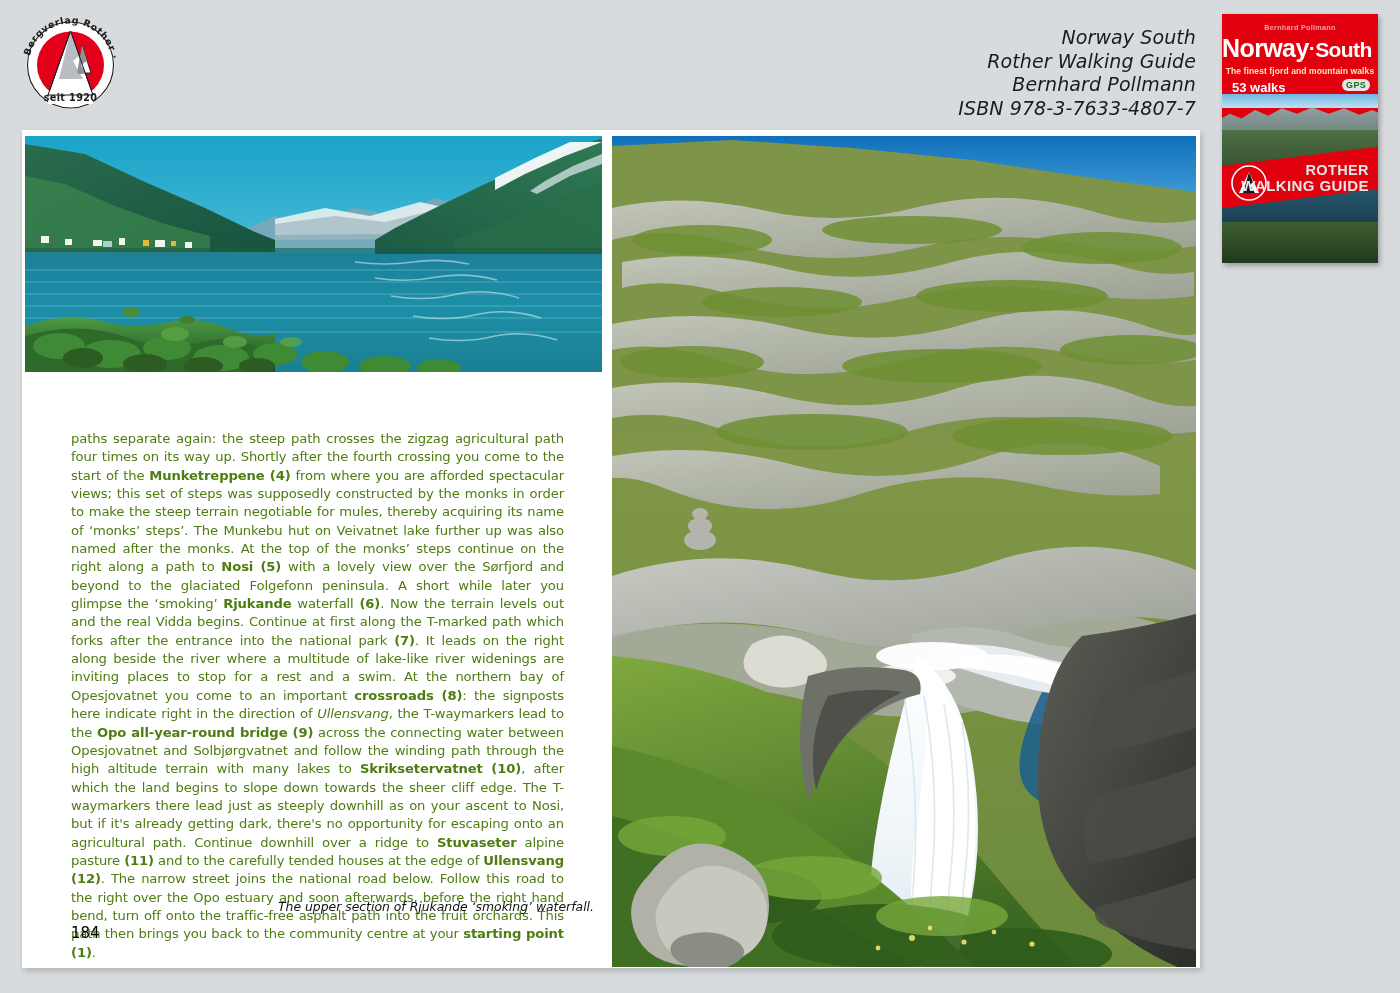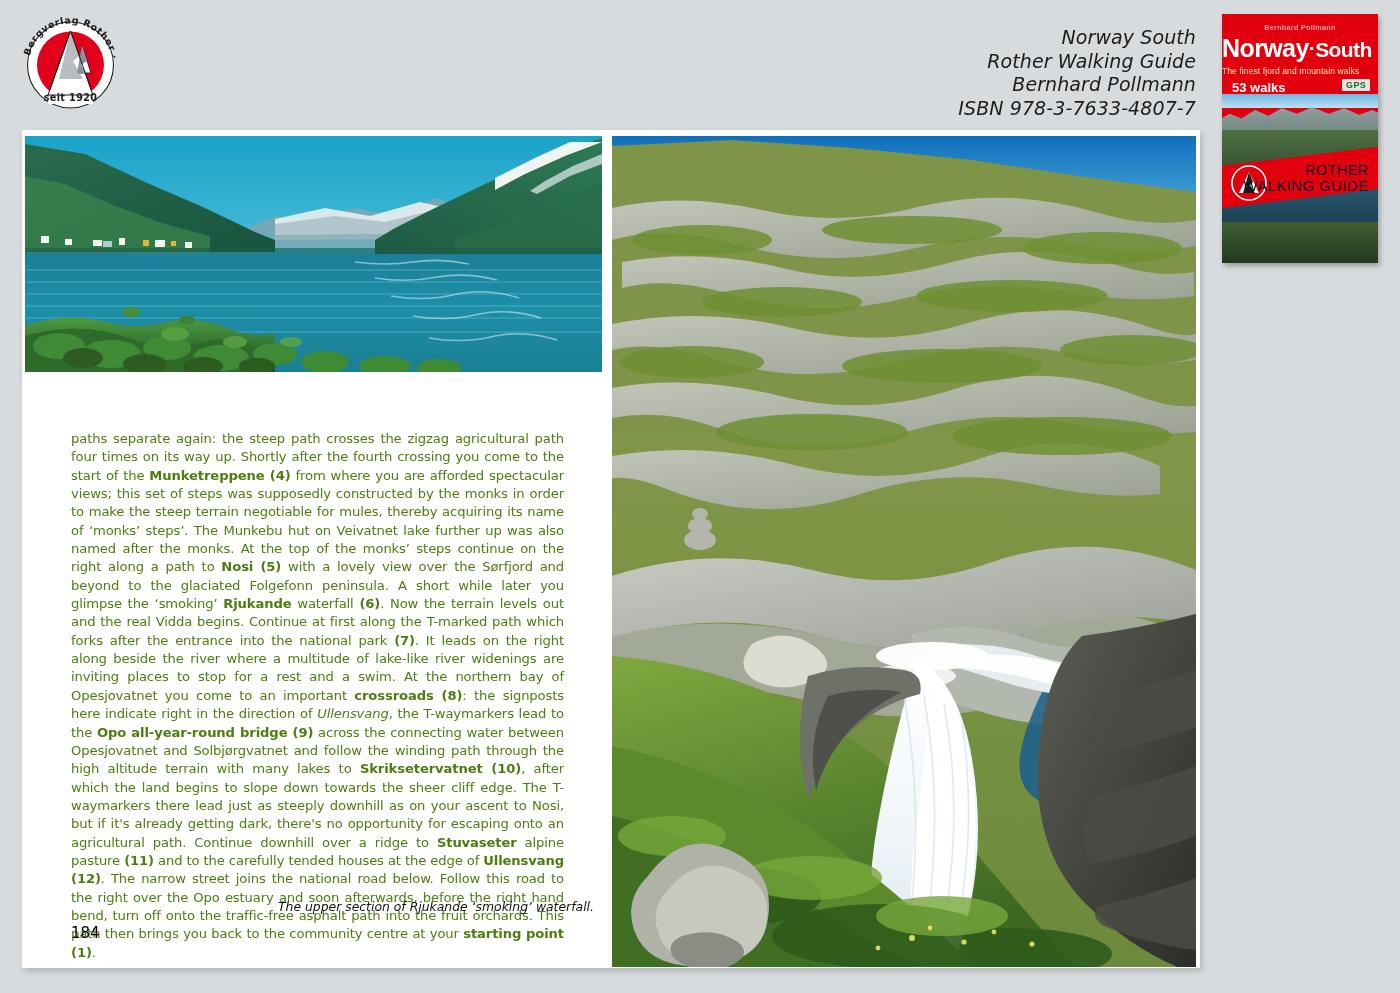--- a/index.html
+++ b/index.html
@@ -62,31 +62,31 @@
     font-size:7.2px;font-weight:bold;color:#f2a0a7;letter-spacing:.3px;
   }
   .cov-title{
     position:absolute;left:0;top:20px;width:100%;
     font-size:25px;font-weight:bold;color:#ffffff;letter-spacing:-.6px;
     white-space:nowrap;
   }
   .cov-title .dot{font-size:21px;vertical-align:2px;}
   .cov-title .south{font-size:21px;}
   .cov-sub{
-    position:absolute;left:0;top:52px;width:100%;
-    font-size:8.5px;font-weight:normal;color:#ffe9a8;letter-spacing:.1px;
+    position:absolute;left:0;top:52px;width:100%;text-align:center;
+    font-size:8.5px;font-weight:bold;color:#ffe9a8;letter-spacing:.1px;
   }
   .cov-walks{
     position:absolute;left:10px;top:66px;
     font-size:13px;font-weight:bold;color:#ffffff;
   }
   .cov-gps{
     position:absolute;right:8px;top:65px;
     background:#e5e5e5;color:#1a6b1a;font-weight:bold;font-size:9px;
-    padding:1px 4px;border-radius:1px;letter-spacing:.3px;
+    padding:1px 4px;border-radius:6px;letter-spacing:.3px;
   }
   .cov-photo{
     position:absolute;left:0;top:80px;width:156px;height:169px;
     overflow:hidden;
   }
   .cov-photo .sky{
     position:absolute;left:0;top:0;width:100%;height:14px;
     background:linear-gradient(#6fb6e2,#bfe0f2);
   }
   .cov-photo .ridge{
@@ -106,21 +106,21 @@
   .cov-photo .fore{
     position:absolute;left:0;top:128px;width:100%;height:42px;
     background:linear-gradient(#3f5f33,#21381c);
   }
   .cov-band{
     position:absolute;left:-6px;top:142px;width:175px;height:42px;
     background:#e2000f;transform:rotate(-7deg);
   }
   .cov-roth{
     position:absolute;right:9px;top:148px;text-align:right;
-    font-size:14.5px;font-weight:normal;color:#0f172a;line-height:16px;
+    font-size:14.5px;font-weight:bold;color:#e5e5e5;line-height:16px;
     letter-spacing:.4px;
   }
   .cov-roth .l2{font-size:15px;}
   .cov-badge{
     position:absolute;left:9px;top:151px;width:36px;height:36px;
   }
 
   
   .sheet{
     position:absolute;left:22px;top:130px;width:1178px;height:838px;

